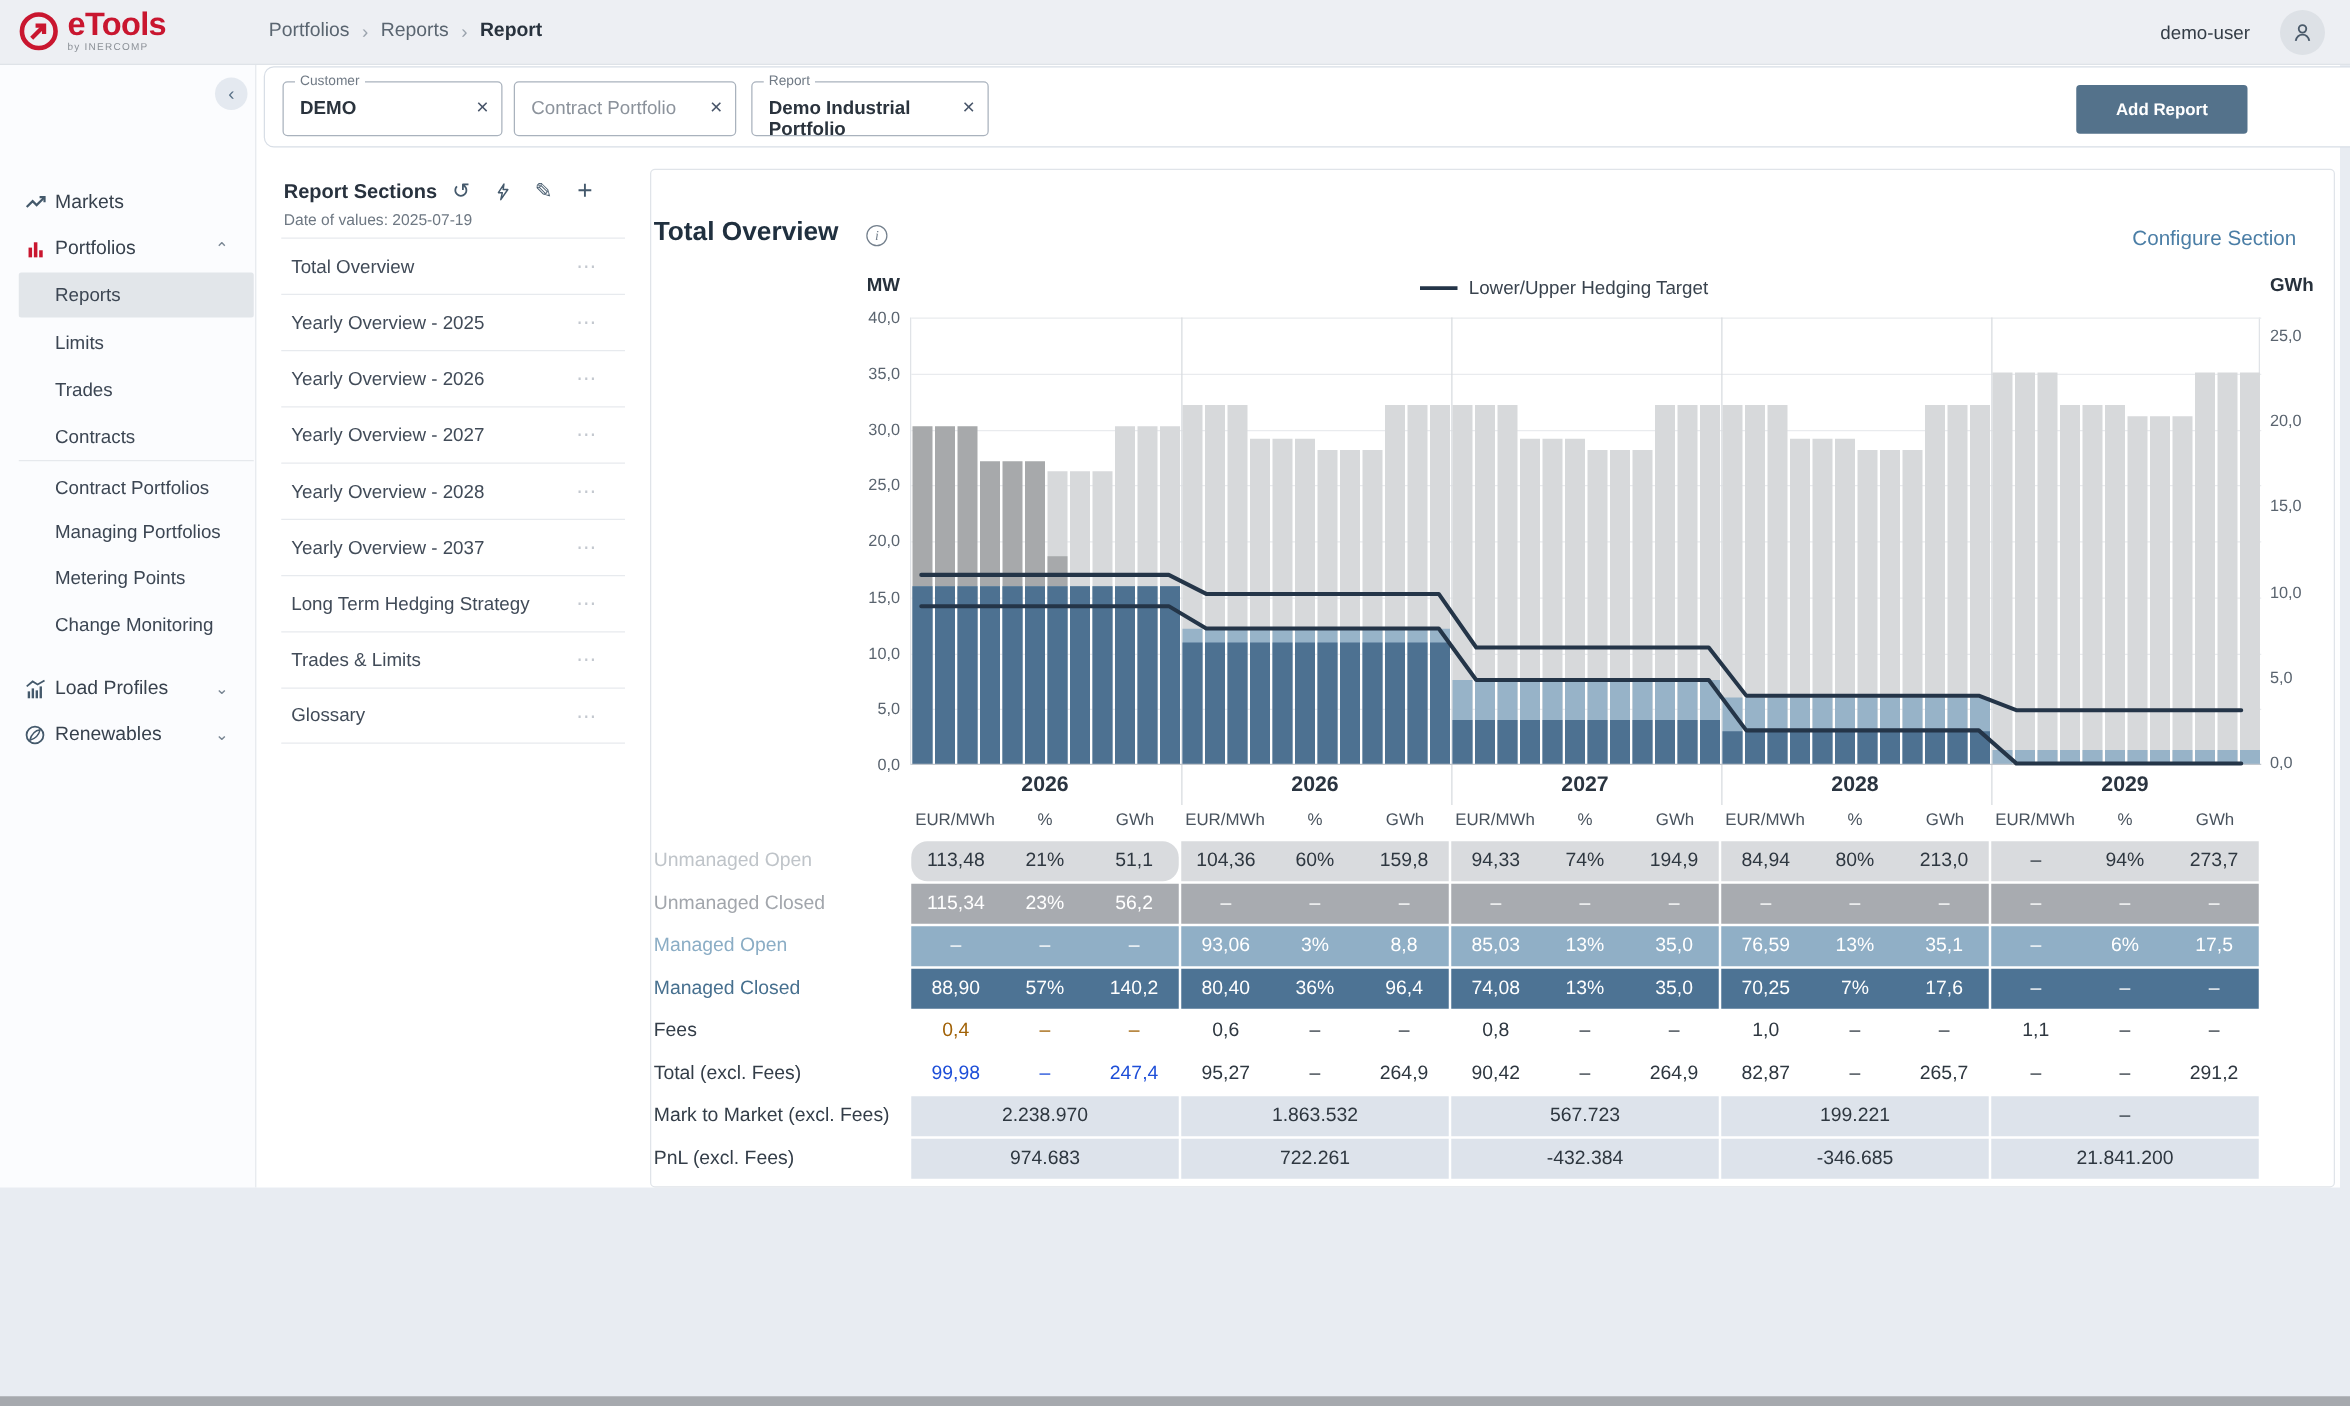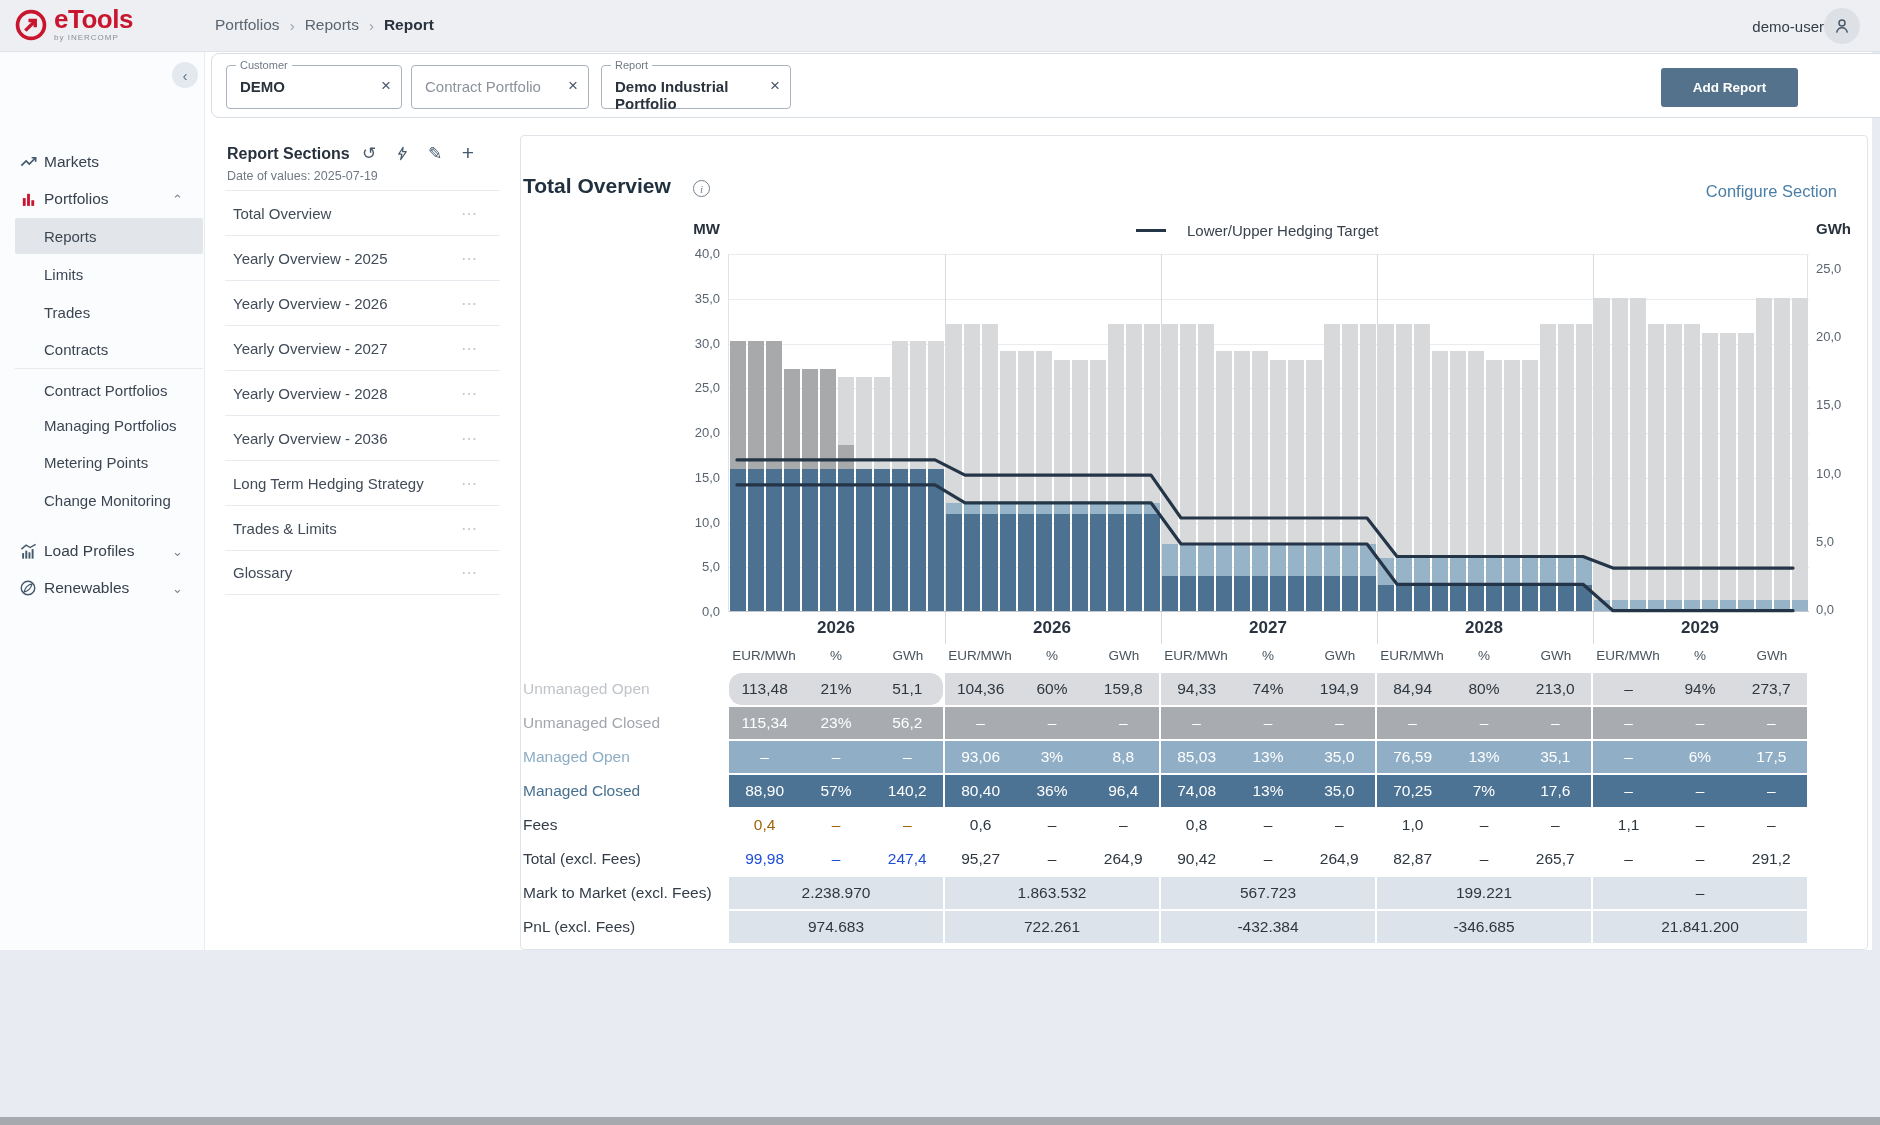--- a/index.html
+++ b/index.html
@@ -10,21 +10,21 @@
   
   #topbar { left:0; top:0; width:1880px; height:52px; background:#edeff3; border-bottom:1px solid #dfe3e8; z-index:5; }
   .logo-wrap { left:14px; top:6px; display:flex; align-items:flex-start; gap:6px; }
   .logo-circle { width:34px; height:34px; margin-top:2px; }
   .logo-text-col { display:flex; flex-direction:column; }
   .logo-title { color:#c9162f; font-weight:bold; font-size:26px; line-height:26px; letter-spacing:-0.5px; }
   .logo-sub { font-size:8px; color:#8b9097; letter-spacing:1px; margin-top:1px; }
   #breadcrumb { left:215px; top:16px; display:flex; gap:10px; font-size:15.5px; color:#5a6570; align-items:center; }
   #breadcrumb .sep { color:#9aa3ad; font-size:15px; }
   #breadcrumb .current { color:#28323d; font-weight:bold; }
-  #user-area { right:20px; top:8px; display:flex; align-items:center; gap:0; }
+  #user-area { right:20px; top:8px; display:flex; align-items:center; gap:24px; }
   #user-name { font-size:15px; color:#333c46; }
   #avatar { width:36px; height:36px; border-radius:50%; background:#dde1e6; display:flex; align-items:center; justify-content:center; }
 
   
   #sidebar { left:0; top:52px; width:205px; height:898px; background:#fbfcfe; border-right:1px solid #e8ebef; z-index:2; }
   .side-item { position:absolute; left:0; width:205px; height:30px; display:flex; align-items:center; cursor:pointer; }
   .side-item .s-icon { position:absolute; left:18px; width:20px; height:20px; color:#45596b; display:flex; align-items:center; justify-content:center; }
   .side-item .s-label { position:absolute; left:44px; font-size:15.5px; color:#37414d; }
   .side-item .s-chev { position:absolute; right:22px; color:#7a8794; font-size:13px; }
   .side-sub { position:absolute; left:0; width:205px; height:36px; display:flex; align-items:center; cursor:pointer; }
@@ -61,21 +61,21 @@
   .section-row .sec-label { margin-left:8px; font-size:15px; color:#414b58; }
   .section-row .sec-dots { position:absolute; right:22px; color:#c3c8cf; font-size:16px; letter-spacing:1px; cursor:pointer; }
 
   
   #main-card { left:520px; top:135px; width:1348px; height:815px; background:#fff; border:1px solid #e0e4e9; border-radius:4px; z-index:3; }
   #report-title { position:absolute; left:2px; top:38px; font-size:21px; font-weight:bold; color:#20303f; }
   #info-icon { position:absolute; left:172px; top:44px; width:17px; height:17px; border:1.5px solid #74808d; border-radius:50%; color:#74808d; font-size:11px; display:flex; align-items:center; justify-content:center; font-style:italic; font-family:"Liberation Serif",serif; cursor:pointer; }
   #configure-link { position:absolute; right:30px; top:46px; font-size:16.5px; color:#4b7ea6; cursor:pointer; }
   #axis-left-title { position:absolute; left:155px; top:84px; width:44px; text-align:right; font-weight:bold; font-size:15px; color:#27313c; }
   #axis-right-title { position:absolute; left:1295px; top:84px; font-weight:bold; font-size:15px; color:#27313c; }
-  #legend { position:absolute; left:615px; top:86px; display:flex; align-items:center; gap:21px; }
+  #legend { position:absolute; left:615px; top:86px; display:flex; align-items:center; gap:9px; }
   #legend .swatch { width:30px; height:3.5px; background:#243548; }
   #legend .l-text { font-size:15px; color:#39434e; }
 
   #chart-plot { position:absolute; left:207px; top:118px; width:1080px; height:358px; border-left:1px solid #e0e3e7; border-right:1px solid #e0e3e7; }
   .gridline { position:absolute; left:0; width:1080px; height:1px; background:#e9ebee; }
   .baseline { position:absolute; left:0; bottom:0; width:1080px; height:1px; background:#c2c7cd; z-index:3; }
   .year-div { position:absolute; top:0; width:1px; height:390px; background:#d7dbe0; }
   .bar { position:absolute; bottom:0; width:16px; }
   .bar-gray { background:#d7d9db; }
   .bar-gray-dark { background:#a7a9ab; }
@@ -249,21 +249,21 @@
       </div>
       <div class="section-row">
         <span class="sec-label">Yearly Overview - 2027</span>
         <span class="sec-dots">⋯</span>
       </div>
       <div class="section-row">
         <span class="sec-label">Yearly Overview - 2028</span>
         <span class="sec-dots">⋯</span>
       </div>
       <div class="section-row">
-        <span class="sec-label">Yearly Overview - 2036</span>
+        <span class="sec-label">Yearly Overview - 2037</span>
         <span class="sec-dots">⋯</span>
       </div>
       <div class="section-row">
         <span class="sec-label">Long Term Hedging Strategy</span>
         <span class="sec-dots">⋯</span>
       </div>
       <div class="section-row">
         <span class="sec-label">Trades &amp; Limits</span>
         <span class="sec-dots">⋯</span>
       </div>

